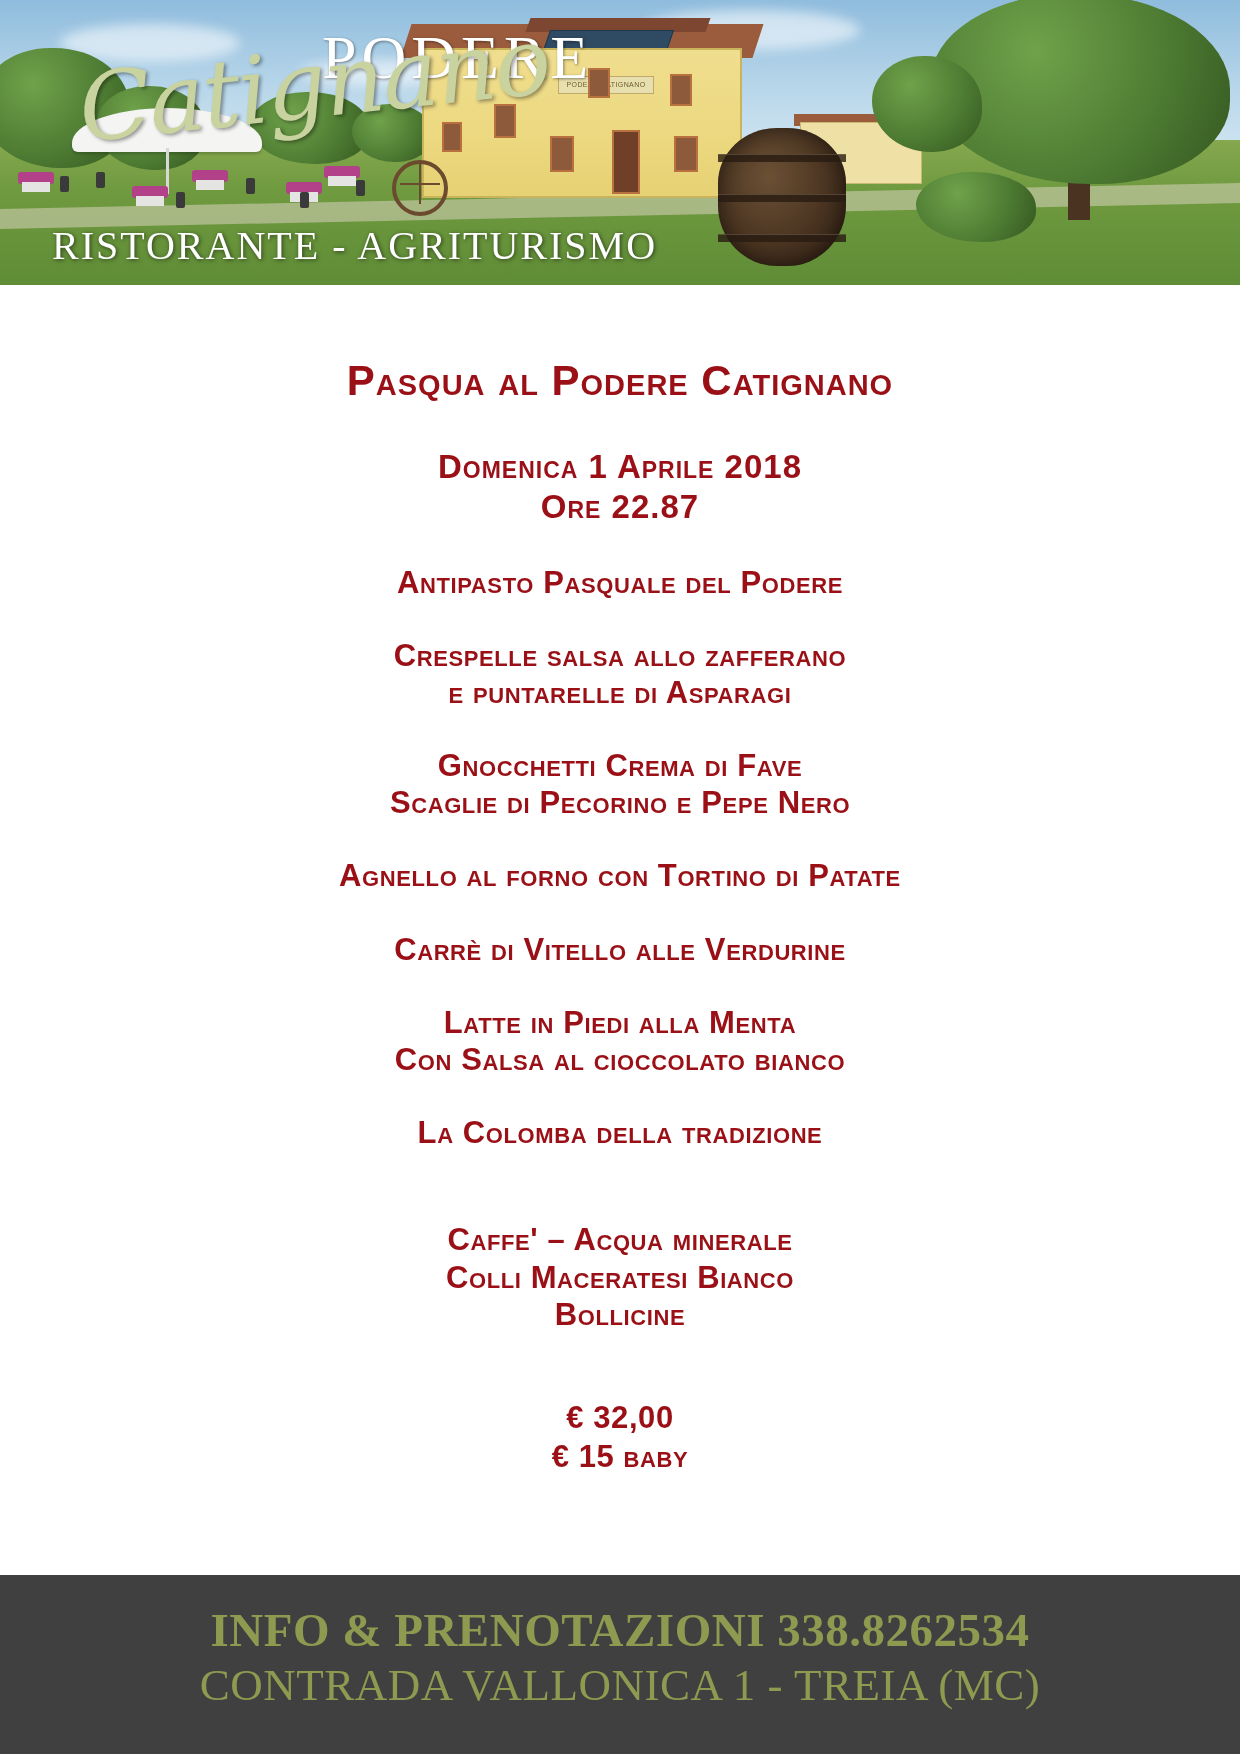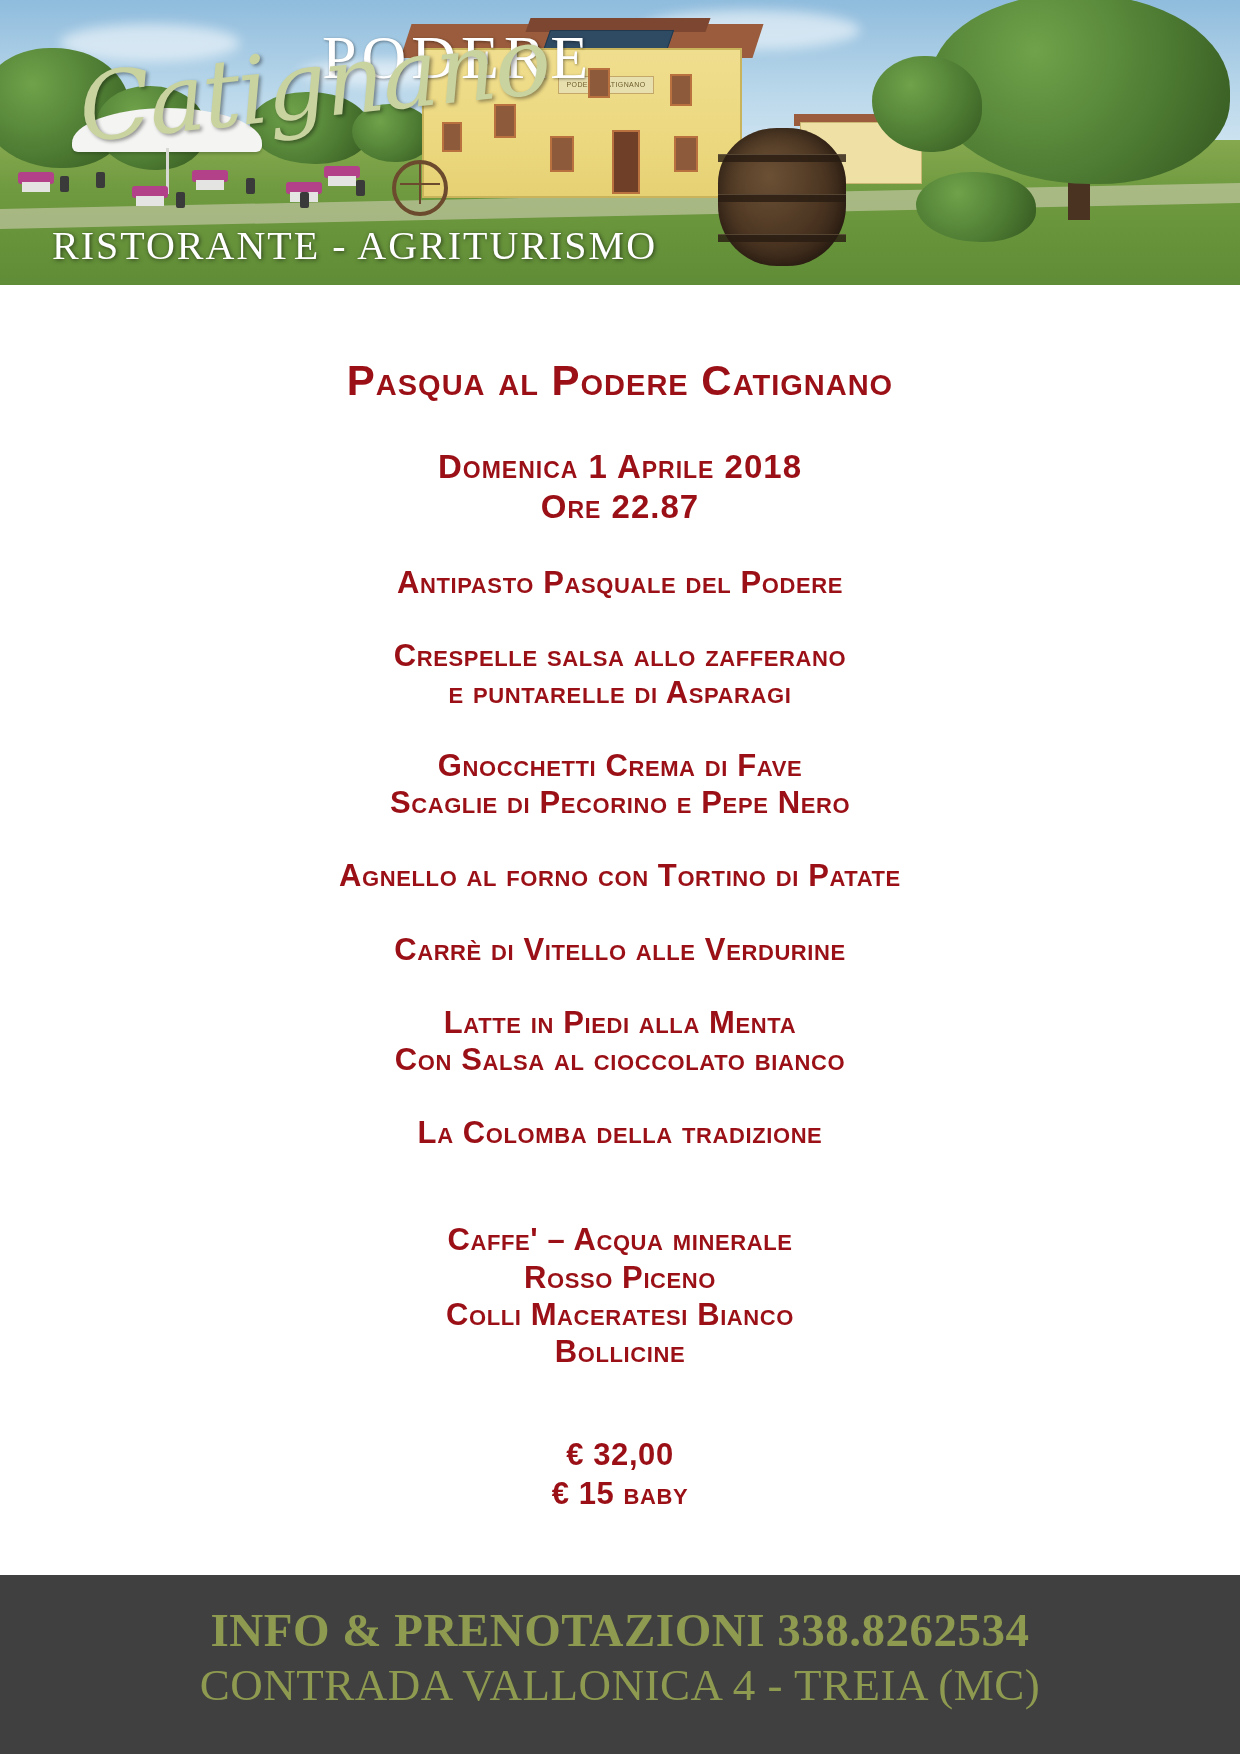--- a/index.html
+++ b/index.html
@@ -428,28 +428,27 @@
     <div>Latte in Piedi alla Menta</div>
     <div>Con Salsa al cioccolato bianco</div>
   </div>
 
   <div class="m-block">
     <div>La Colomba della tradizione</div>
   </div>
 
   <div class="m-drinks">
     <div>Caffe' – Acqua minerale</div>
-    <div>Rosso Piceno</div>
     <div>Colli Maceratesi Bianco</div>
     <div>Bollicine</div>
   </div>
 
   <div class="m-price">
     <div>€ 32,00</div>
     <div>€ 15 baby</div>
   </div>
 
 </div>
 
 <div class="footer">
   <div class="f-line1">INFO &amp; PRENOTAZIONI 338.8262534</div>
-  <div class="f-line2">CONTRADA VALLONICA 4 - TREIA (MC)</div>
+  <div class="f-line2">CONTRADA VALLONICA 1 - TREIA (MC)</div>
 </div>
 
 </body></html>

